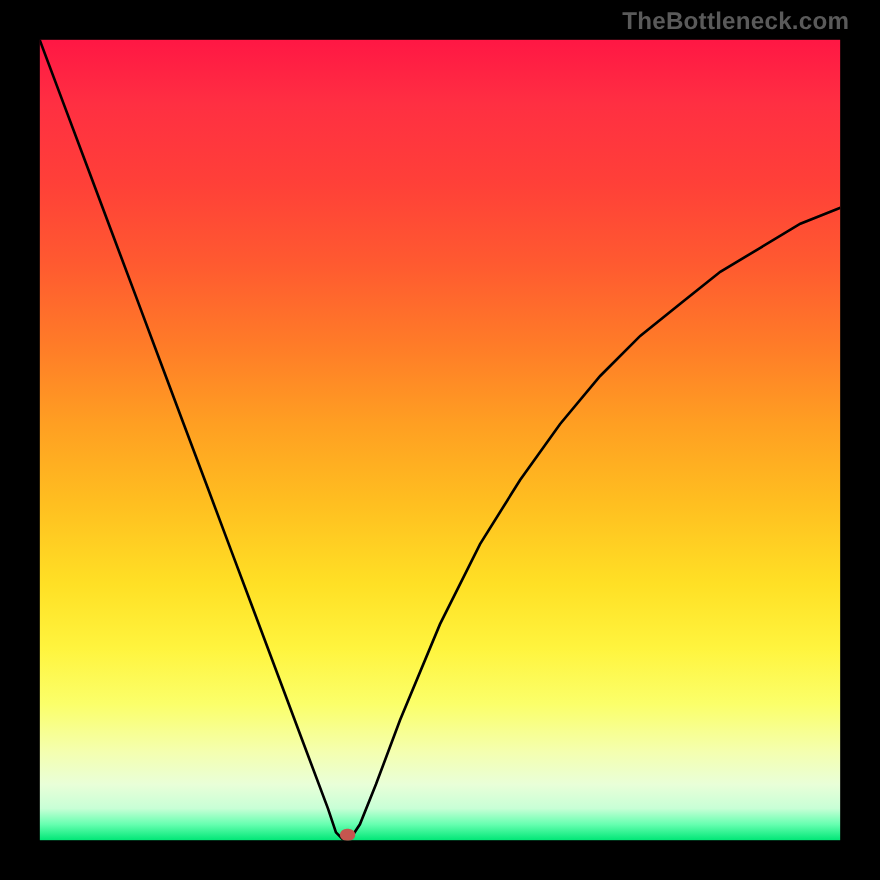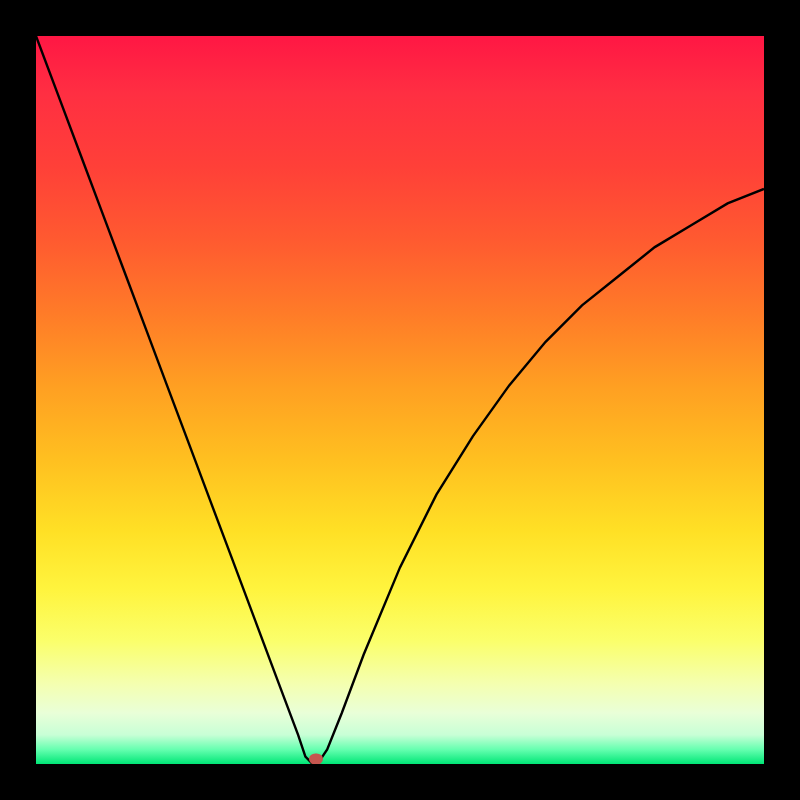--- a/index.html
+++ b/index.html
@@ -70,20 +70,21 @@
     height: 11px;
     border-radius: 50% / 55%;
     background: #c6564f;
     transform: translate(-50%, -50%);
   }
 </style>
 </head>
 <body>
 
 <div class="frame">
+  <div class="credit">TheBottleneck.com</div>
 
   <div class="plot-area">
     <div class="gradient"></div>
 
     <svg class="curve" viewBox="0 0 728 728" preserveAspectRatio="none">
       <path fill="none" stroke="#000000" stroke-width="2.4" d="M0.0 0.0 L21.8 58.2 L43.7 116.5 L65.5 174.7 L87.4 233.0 L109.2 291.2 L131.0 349.4 L152.9 407.7 L174.7 465.9 L196.6 524.2 L218.4 582.4 L240.2 640.6 L262.1 698.9 L269.4 720.7 L276.6 728.0 L283.9 724.4 L291.2 713.4 L305.8 677.0 L327.6 618.8 L364.0 531.4 L400.4 458.6 L436.8 400.4 L473.2 349.4 L509.6 305.8 L546.0 269.4 L582.4 240.2 L618.8 211.1 L655.2 189.3 L691.6 167.4 L728.0 152.9"></path>
     </svg>
 
     <div class="marker" style="left: 280.28px; top: 723px; background: rgb(198, 86, 79);"></div>
   </div>

